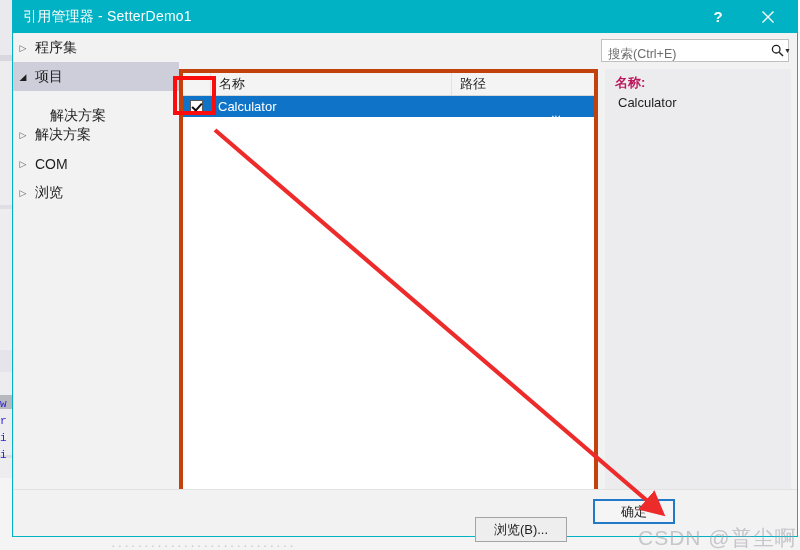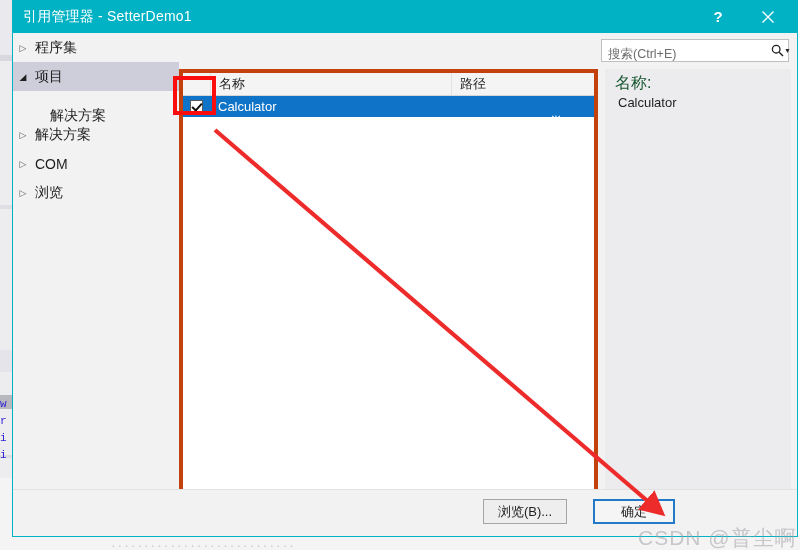--- a/index.html
+++ b/index.html
@@ -243,23 +243,23 @@
   #detail-panel {
     position: absolute;
     left: 592px; top: 36px;
     width: 186px;
     height: 444px;
     background: #ececeF;
     padding: 4px 0 0 10px;
     box-sizing: border-box;
   }
   #detail-label {
-    font-size: 16px;
-    font-weight: normal;
-    color: #14532d;
+    font-size: 13px;
+    font-weight: bold;
+    color: #be185d;
     line-height: 20px;
   }
   #detail-value {
     font-size: 13px;
     color: #1e1e1e;
     line-height: 20px;
     padding-left: 3px;
   }
 
   
@@ -280,21 +280,21 @@
     box-sizing: border-box;
     font-size: 13px;
     color: #1e1e1e;
     font-family: "Liberation Sans", sans-serif;
     display: flex;
     align-items: center;
     justify-content: center;
     cursor: default;
     white-space: nowrap;
   }
-  #browse-button { right: 230px; width: 84px; }
+  #browse-button { right: 230px; width: 92px; margin-top: 18px; }
   #ok-button {
     right: 122px; width: 82px;
     background: #f5f5f5;
     border: 2px solid #2279c7;
   }
   #cancel-button { right: 14px; width: 84px; }
 
   
   #annot-layer {
     position: absolute;

